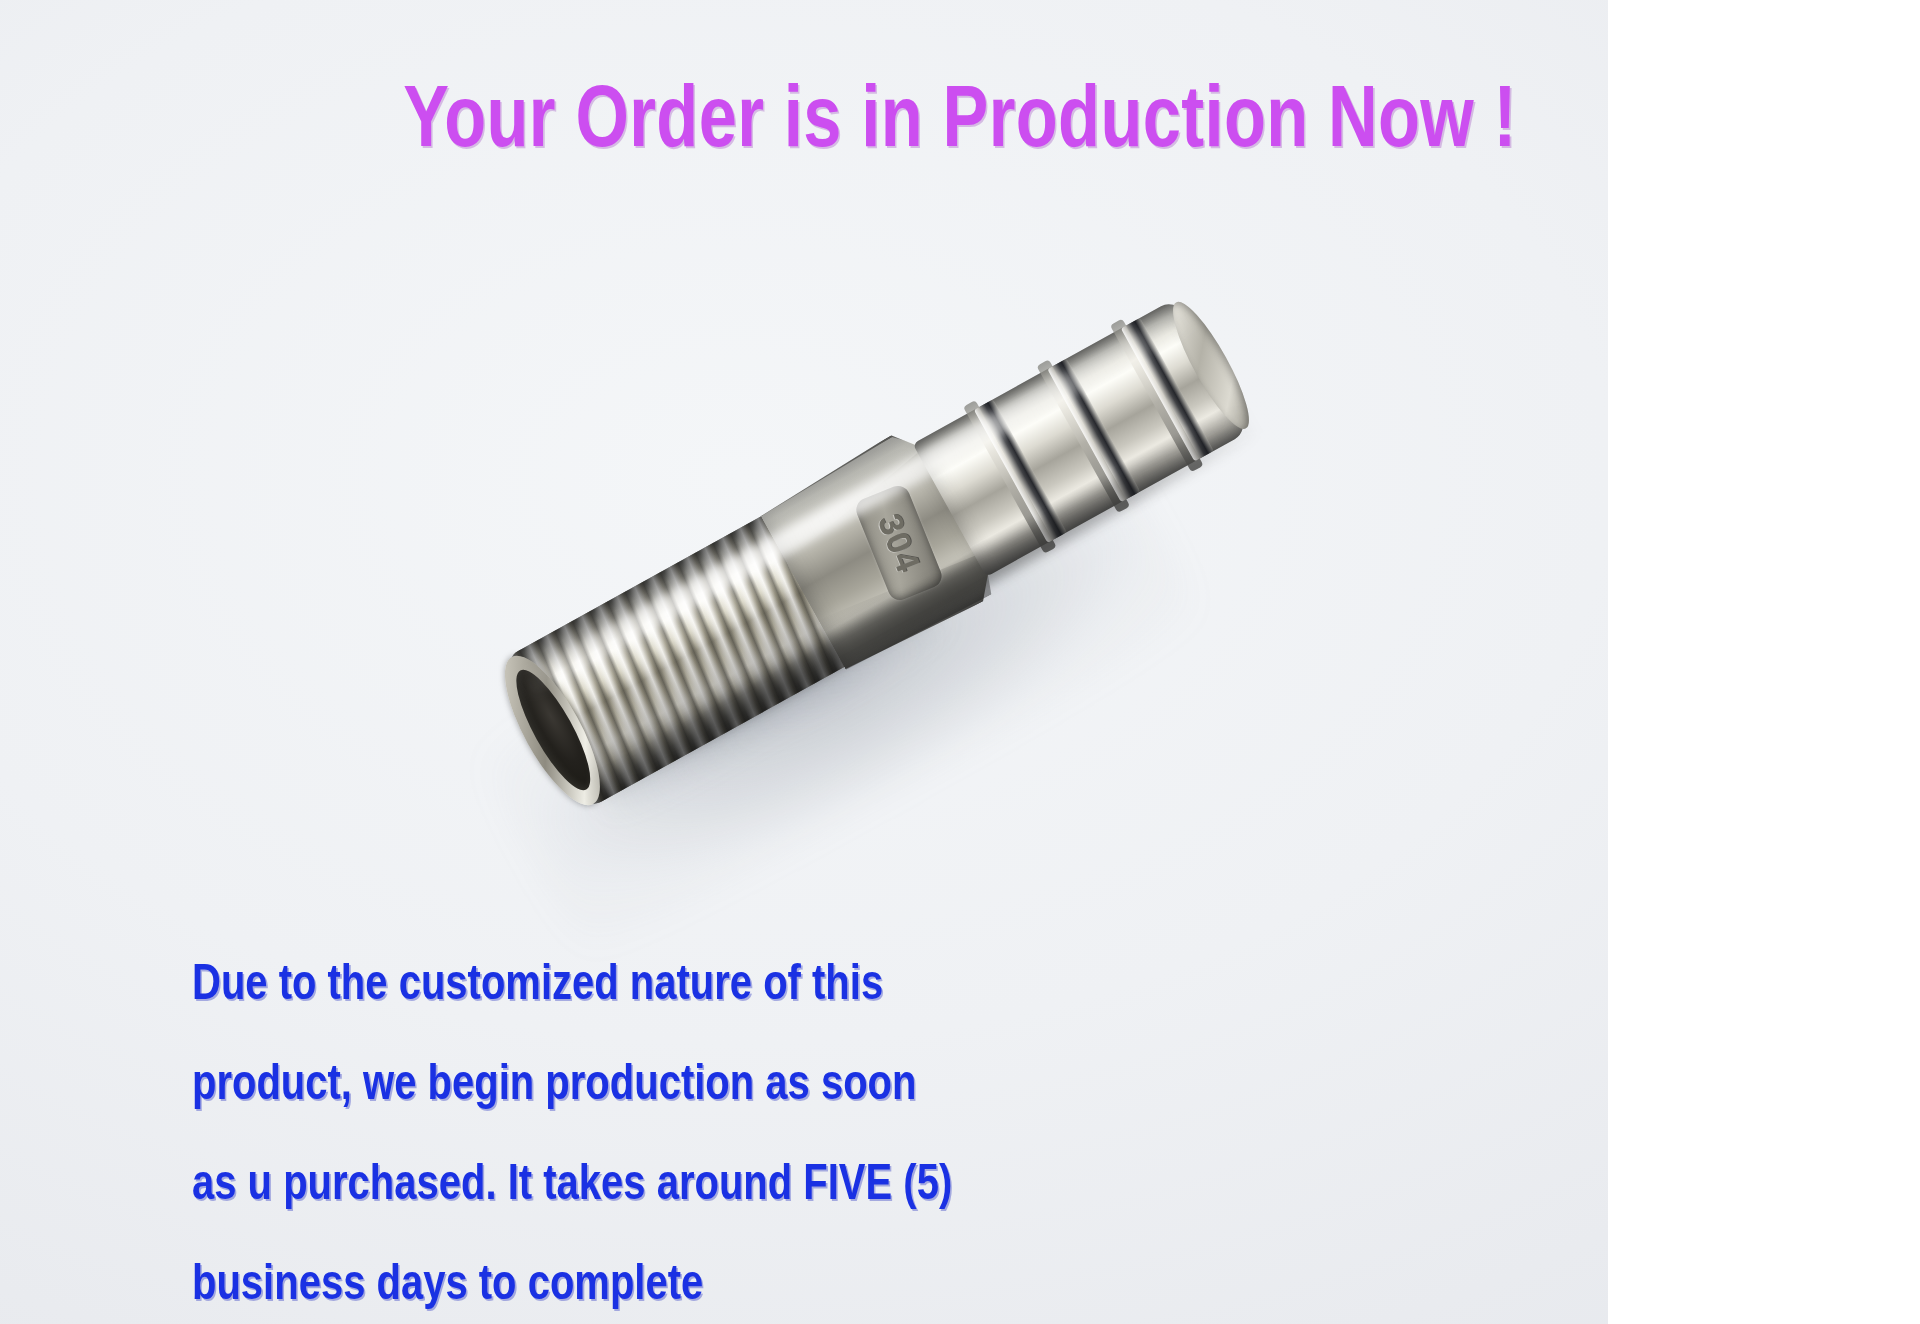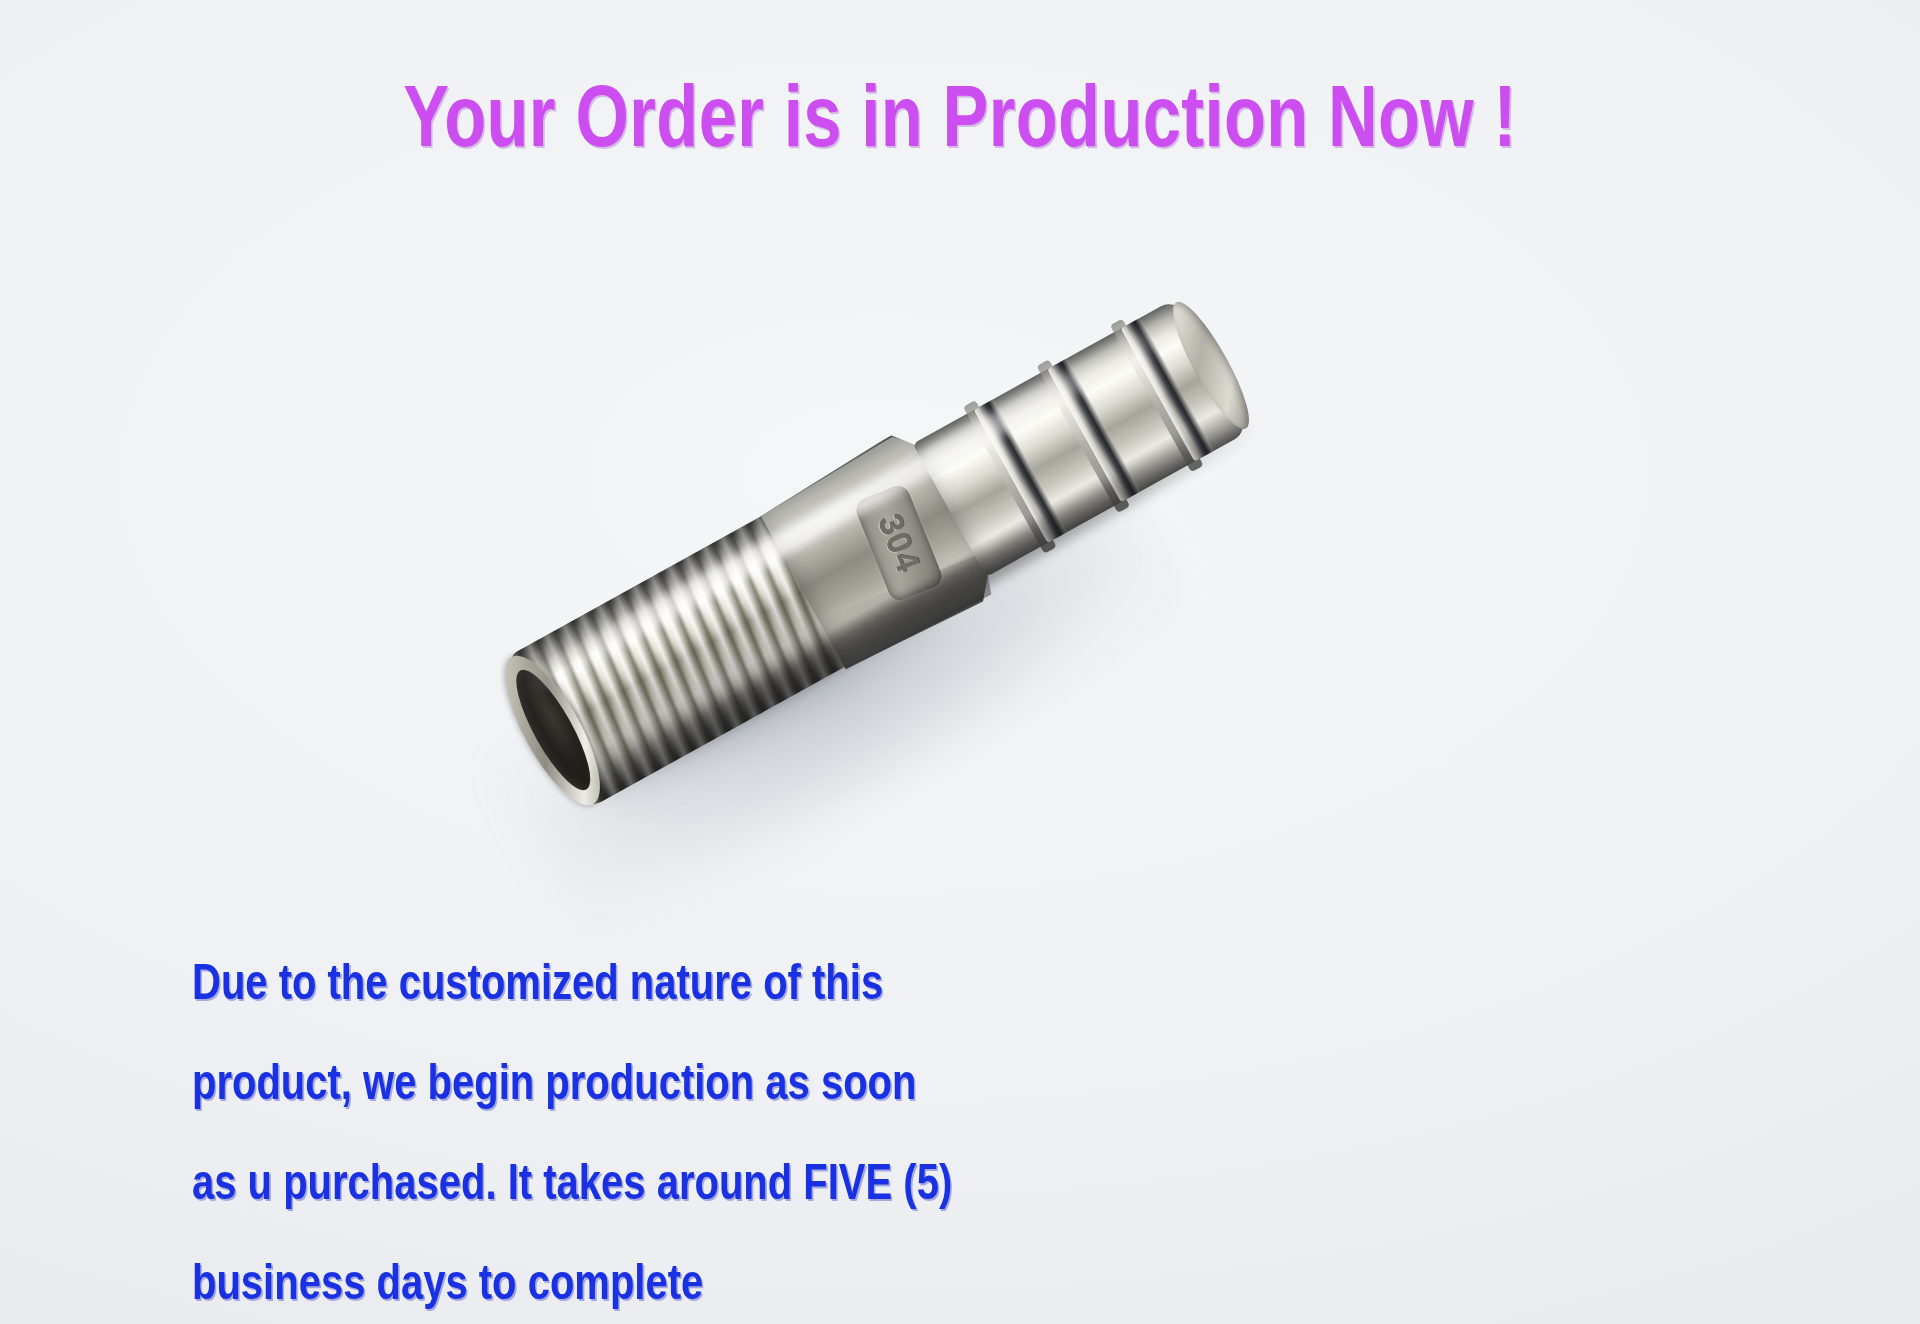--- a/index.html
+++ b/index.html
@@ -3,21 +3,21 @@
 <meta charset="utf-8">
 <title>Order Production Notice</title>
 <style>
   html, body {
     margin: 0;
     padding: 0;
     background: #ffffff;
   }
   #canvas {
     position: relative;
-    width: 1920px;
+    width: 1608px;
     height: 1324px;
     overflow: hidden;
     font-family: "Liberation Sans", "DejaVu Sans", sans-serif;
     
     background:
       radial-gradient(ellipse 120% 95% at 46% 36%, #f4f6f8 0%, #eff1f4 45%, #e9ebef 75%, #e4e7ec 100%);
   }
 
   
   .headline {

